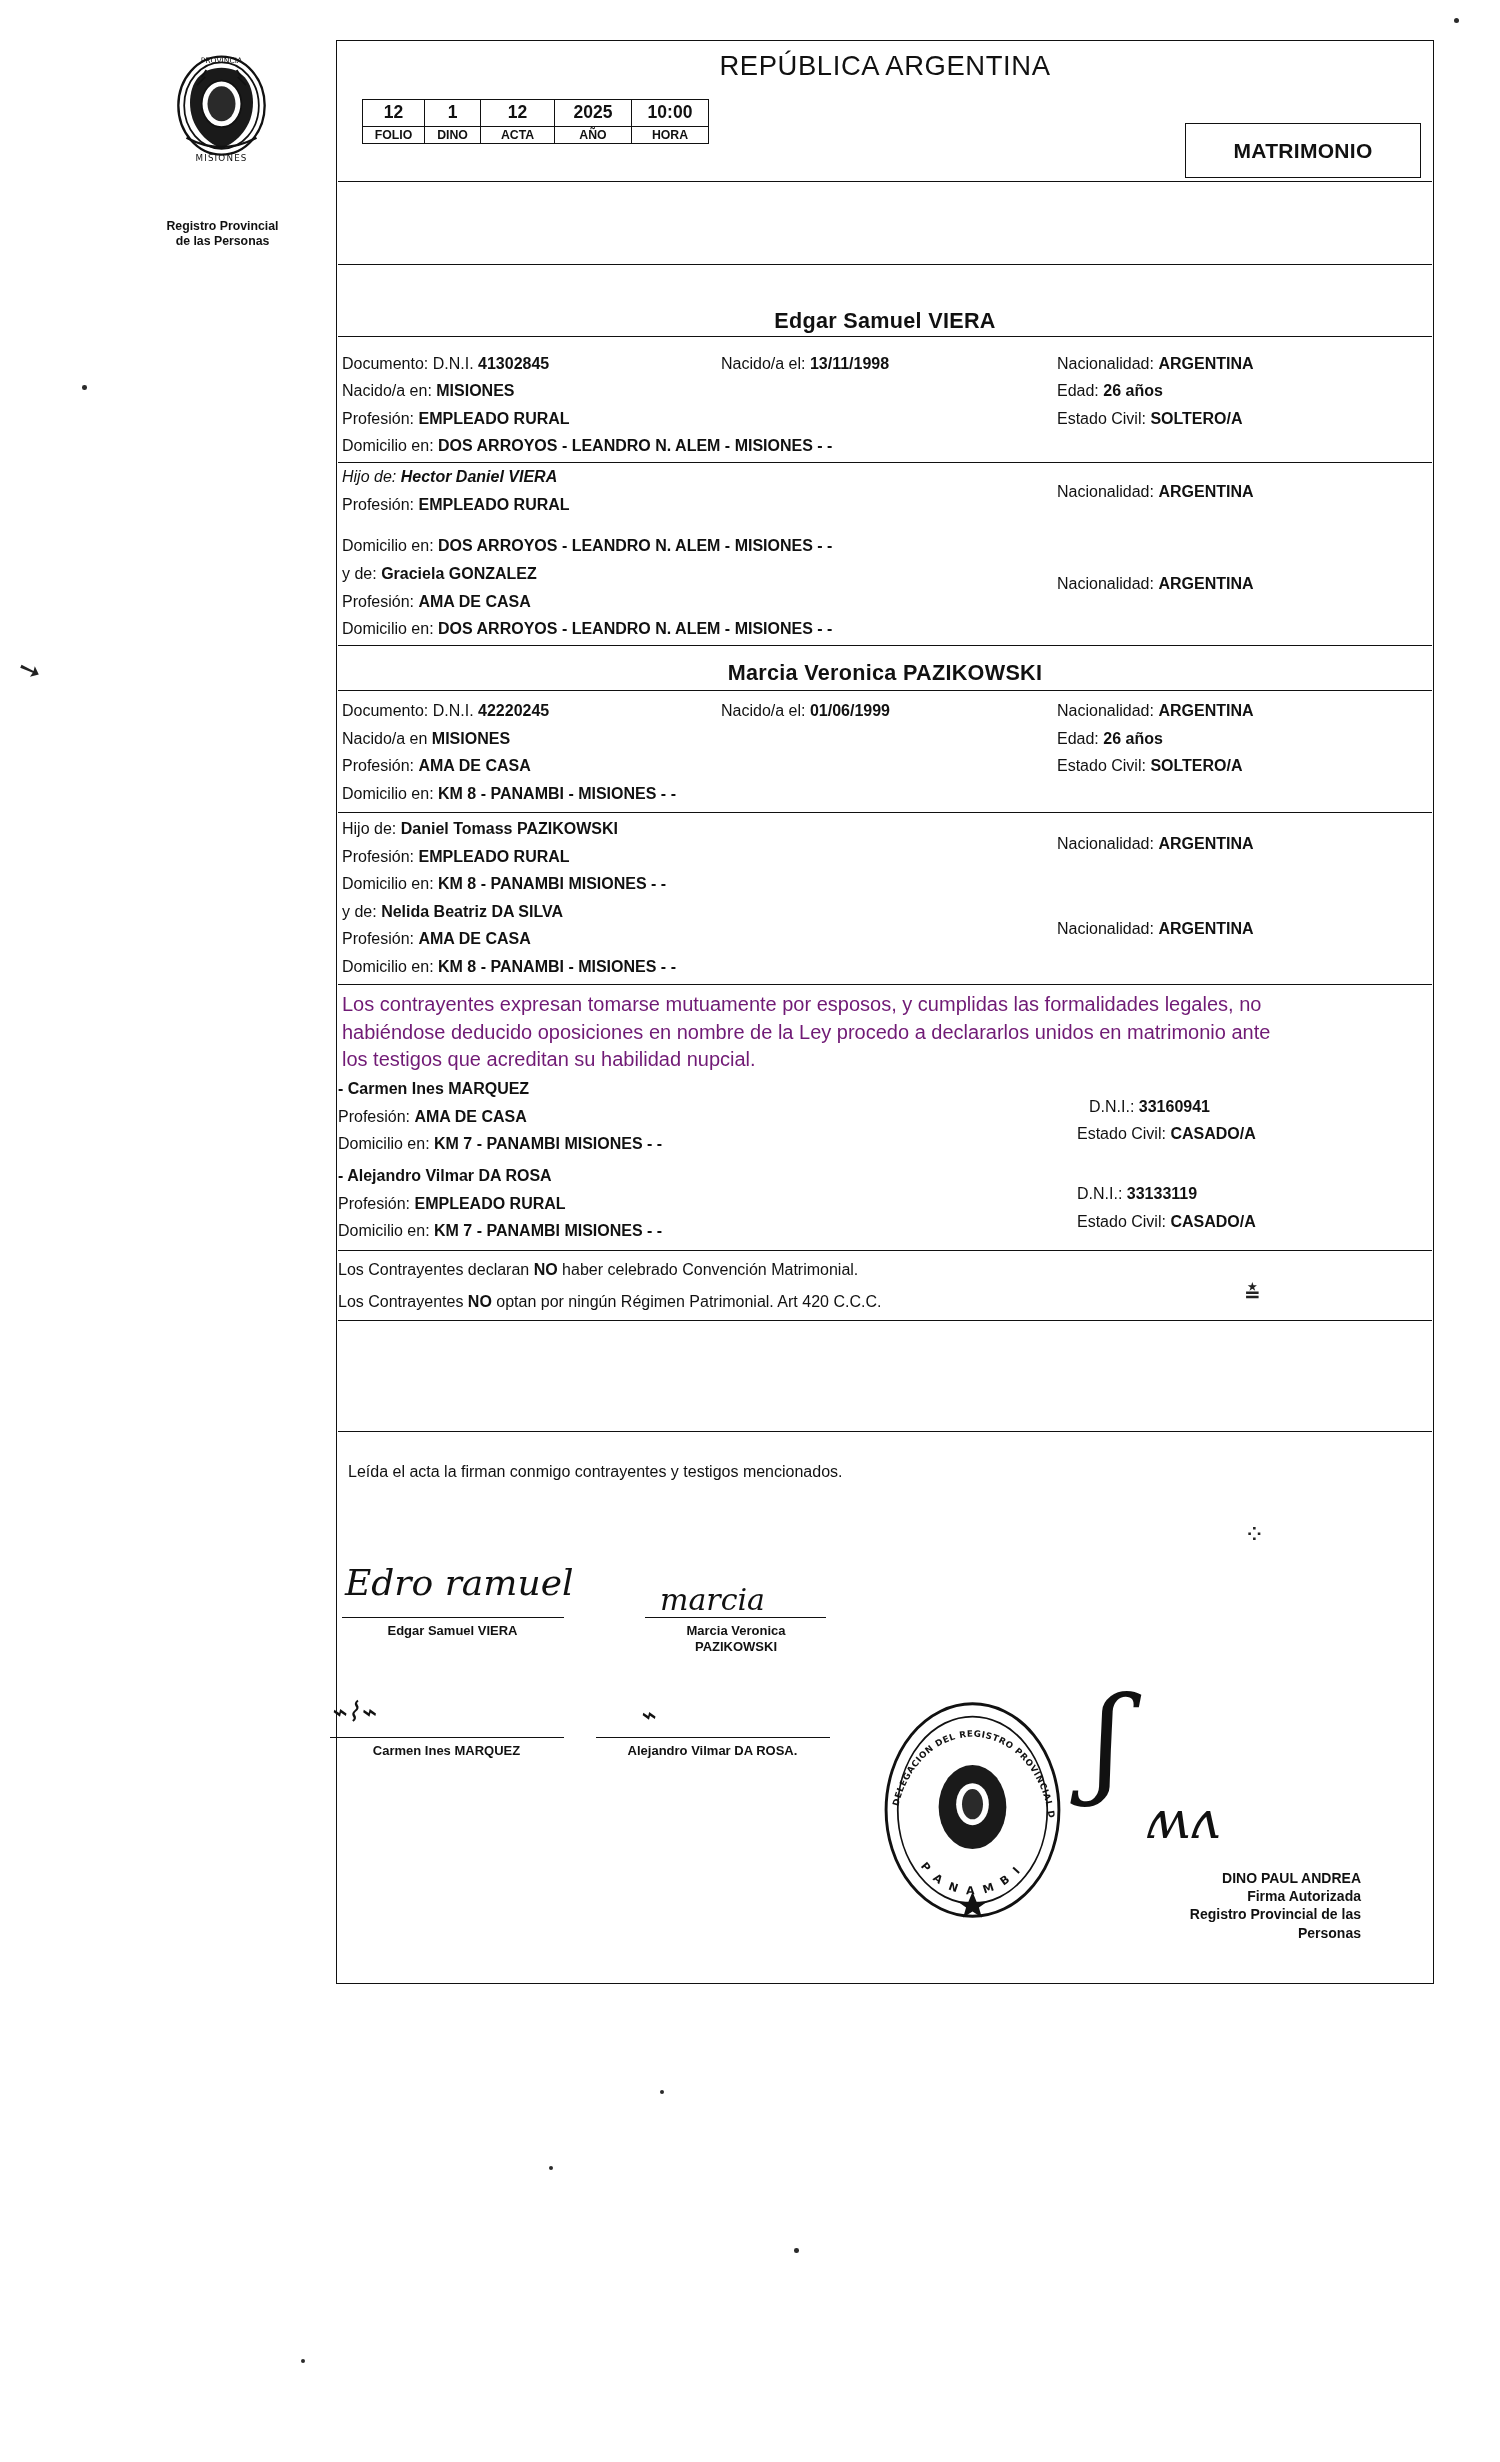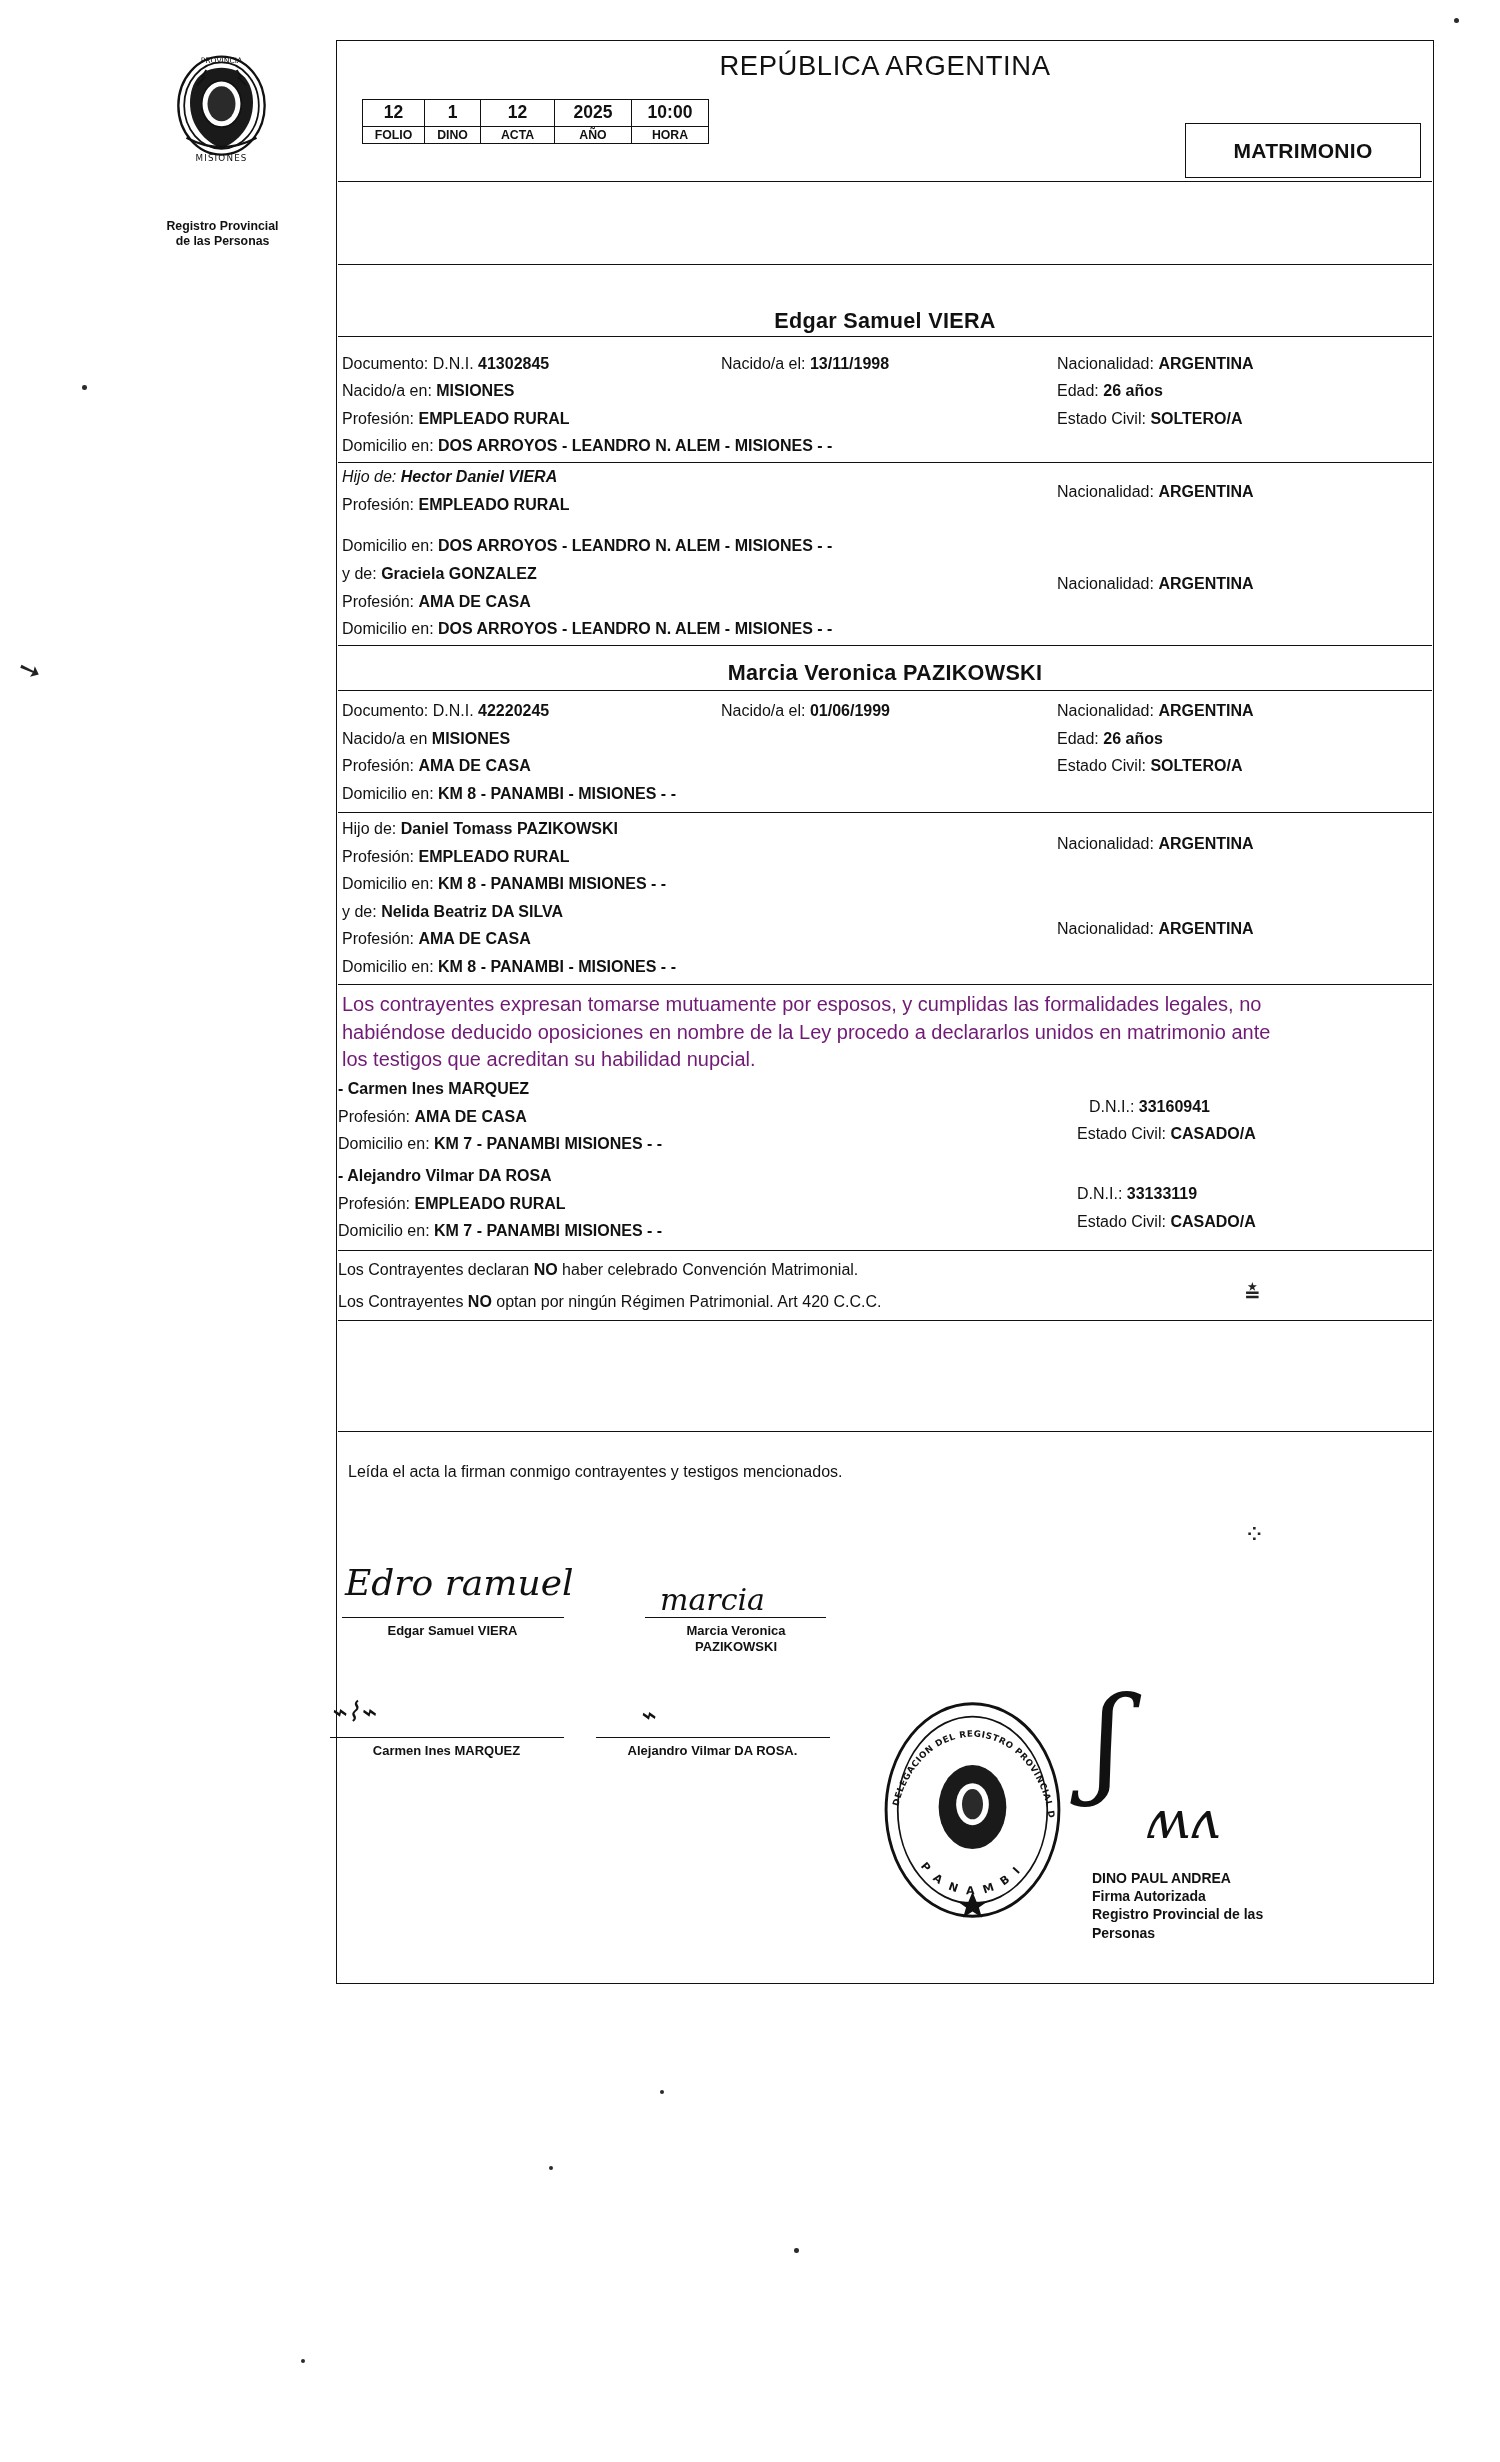--- a/index.html
+++ b/index.html
@@ -185,21 +185,21 @@
     width: 181px;
     height: 222px;
   }
   .stamp svg { display:block; }
 
   .officer-text {
     position: absolute;
     left: 1092px;
     top: 1869px;
     width: 269px;
-    text-align: left;
+    text-align: right;
     font-size: 14px;
     font-weight: bold;
     line-height: 1.3;
     color: #111;
   }
 
   .speck {
     position: absolute;
     background: #2b2b2b;
     border-radius: 50%;

